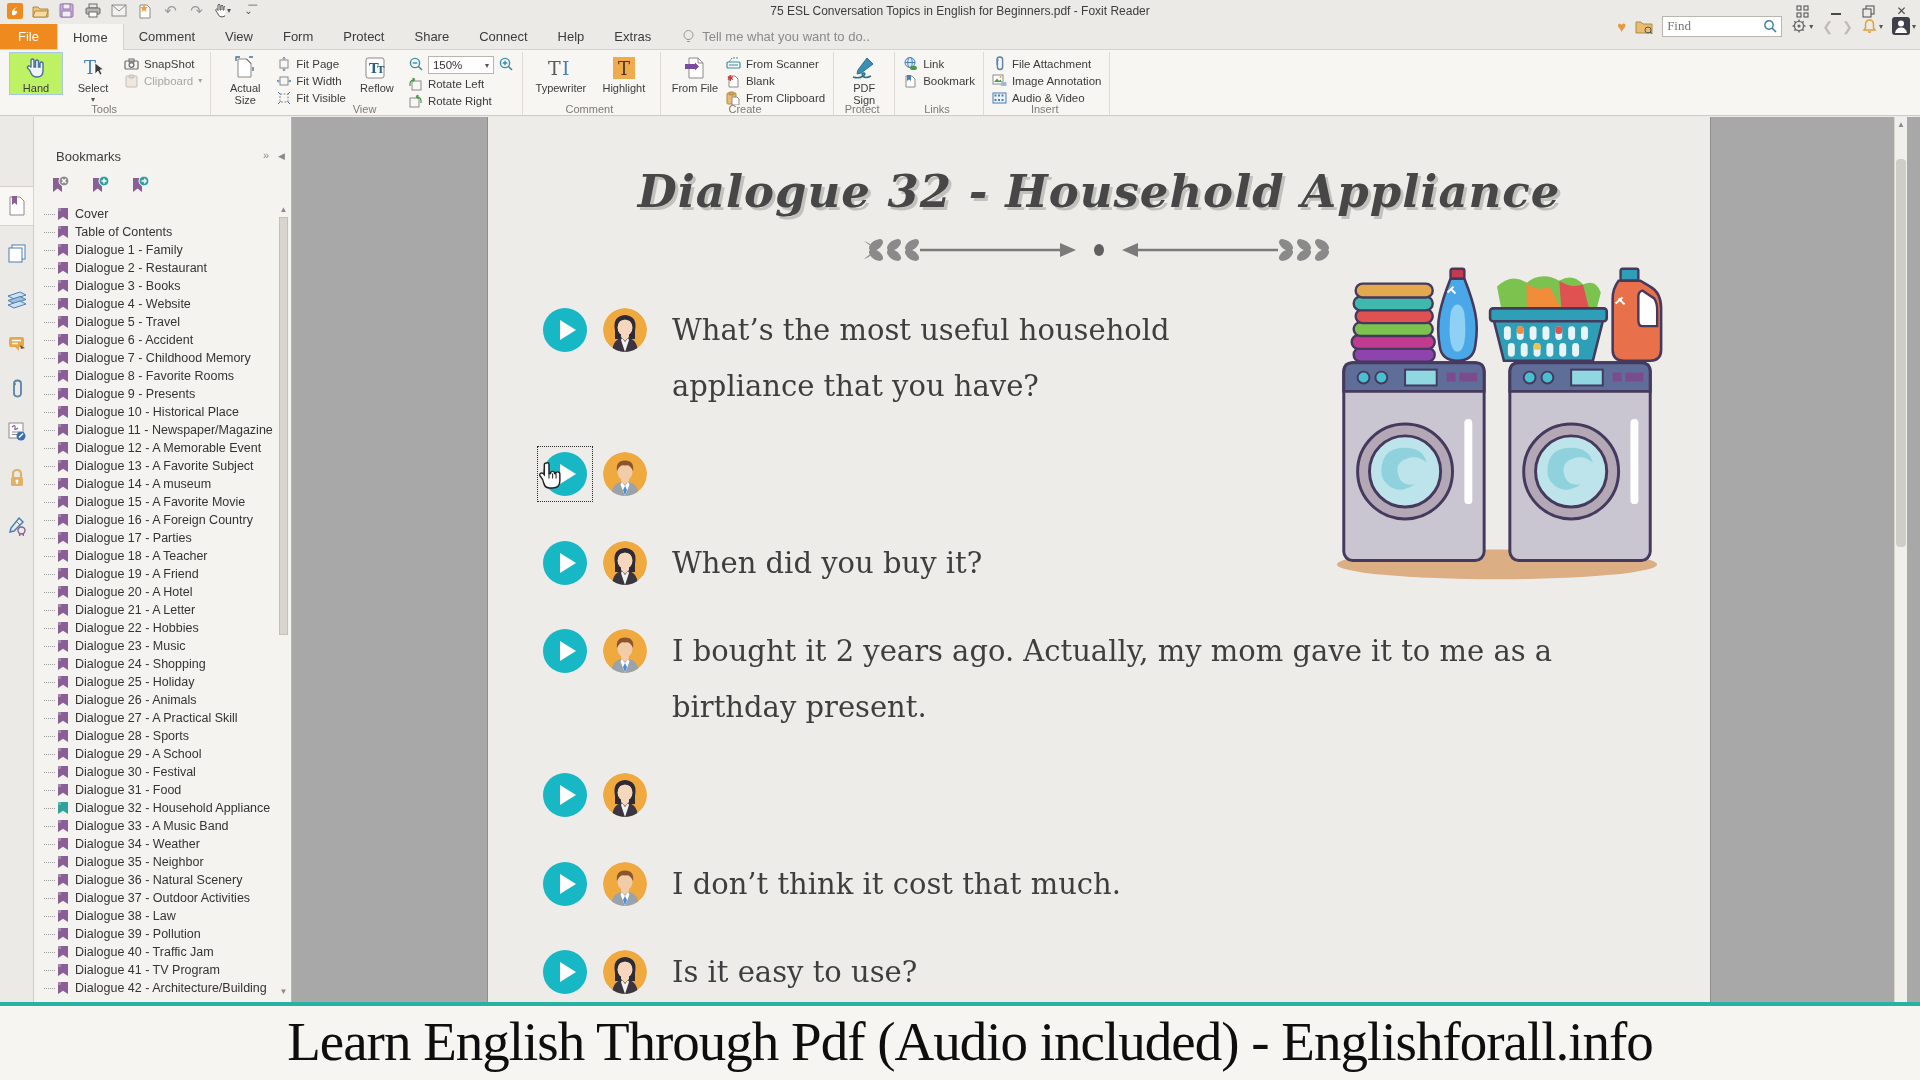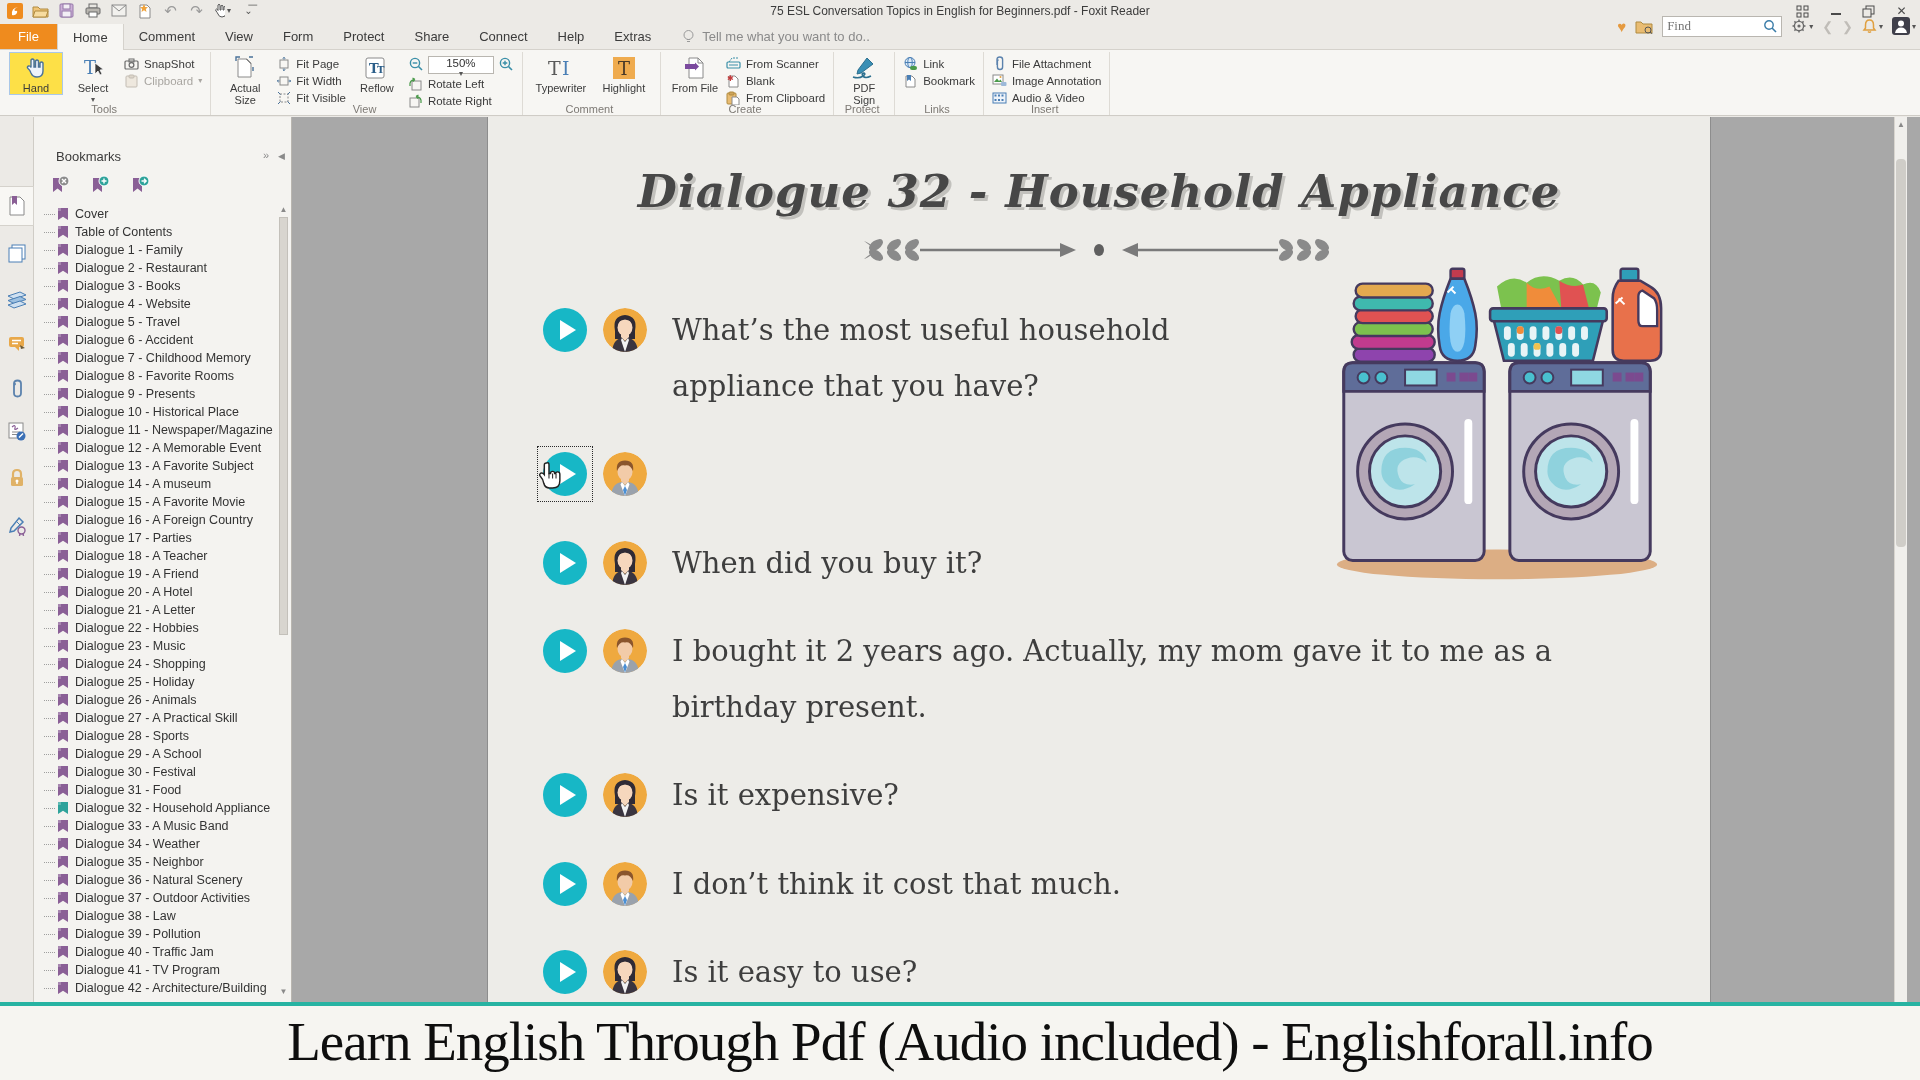--- a/index.html
+++ b/index.html
@@ -28,27 +28,27 @@
   .dd { font-size:8px; color:#555; margin-left:2px; }
   .chev { color:#c0bdb8; font-size:13px; }
 
   
   .ribbon { position:absolute; top:50px; left:0; right:0; height:66px; background:#f7f6f3; border-bottom:1px solid #cfccc6; display:flex; padding:2px 0 0 2px; }
   .rgroup { position:relative; padding:1px 8px 13px 8px; border-right:1px solid #dedbd5; }
   .rgroup-label { position:absolute; bottom:0; left:0; right:4px; text-align:center; font-size:11px; color:#7d7974; }
   .rbody { display:flex; align-items:flex-start; gap:5px; height:52px; }
   .bigbtn { display:flex; flex-direction:column; align-items:center; width:52px; padding-top:2px; font-size:11px; line-height:12px; color:#3b3b3b; text-align:center; }
   .bigbtn .bicon { height:26px; display:flex; align-items:center; justify-content:center; margin-bottom:1px; }
-  .bigbtn.current-tool { background:#fde047; outline:1px solid #a9c7e8; }
+  .bigbtn.current-tool { background:#bef264; outline:1px solid #a9c7e8; }
   .smallcol { display:flex; flex-direction:column; gap:2px; padding-top:3px; }
   .smallbtn { display:flex; align-items:center; gap:5px; height:15px; font-size:11.5px; color:#3b3b3b; white-space:nowrap; }
   .smallbtn .sicon { width:15px; height:14px; display:flex; align-items:center; justify-content:center; }
   .smallbtn.disabled { color:#a9a6a1; }
   .zoomrow { display:flex; align-items:center; gap:4px; height:18px; }
-  .zoombox { width:66px; height:18px; background:#fff; border:1px solid #b9b6b0; display:flex; align-items:center; justify-content:space-between; padding:0 4px; font-size:11.5px; color:#333;flex-direction:column; }
+  .zoombox { width:66px; height:18px; background:#fff; border:1px solid #b9b6b0; display:flex; align-items:center; justify-content:space-between; padding:0 4px; font-size:11.5px; color:#333; }
 
   
   .main { position:absolute; top:117px; left:0; right:0; bottom:78px; background:#a8a8a8; }
   .navstrip { position:absolute; left:0; top:0; bottom:0; width:34px; background:#eceae6; border-right:1px solid #cfccc6; z-index:2; }
   .nav-icon { position:absolute; left:0; width:33px; height:38px; display:flex; align-items:center; justify-content:center; }
   .nav-icon.active { background:#f8f7f4; outline:1px solid #d5d2cc; }
 
   .bookmarks-panel { position:absolute; left:34px; top:0; bottom:0; width:258px; background:#f4f3f0; border-right:1px solid #b9b6b0; z-index:2; }
   .bm-header { position:absolute; top:32px; left:22px; font-size:13px; color:#3b3b3b; }
   .bm-collapse { position:absolute; top:32px; right:24px; font-size:11px; color:#8a8a8a; letter-spacing:-2px; }
@@ -1158,21 +1158,20 @@
                 </svg></span>
               <span class="avatar"><svg viewBox="0 0 44 44" width="44" height="44">
                   <circle cx="22" cy="22" r="22" fill="#efa93f"></circle>
                   <path d="M12 23 Q9 8 22 7 Q35 8 32 23 L32 31 L12 31 Z" fill="#2f2b36"></path>
                   <ellipse cx="22" cy="19.5" rx="7.5" ry="8.5" fill="#f6d7bd"></ellipse>
                   <path d="M14 15 Q22 8 30 15 L30 12 Q27 8 22 8 Q17 8 14 12 Z" fill="#2f2b36"></path>
                   <path d="M18 26 L18 29 L22 33 L26 29 L26 26 Z" fill="#f6d7bd"></path>
                   <path d="M9 44 Q10 31 19 30 L22 33 L25 30 Q34 31 35 44 Z" fill="#3a3540"></path>
                   <path d="M19 30 L22 34 L25 30 L26 32 L22 44 L18 32 Z" fill="#f2f2f2"></path>
                 </svg></span>
-              <span class="d-text" style="max-width: 940px;">Is it expensive?</span>
             </div>
             <div class="d-row" style="top: 741px; left: 55px;">
               <span class="playbtn"><svg viewBox="0 0 44 44" width="44" height="44">
                   <circle cx="22" cy="22" r="22" fill="#17b7c6"></circle>
                   <path d="M17 12 L33 22 L17 32 Z" fill="#fff"></path>
                 </svg></span>
               <span class="avatar"><svg viewBox="0 0 44 44" width="44" height="44">
                   <circle cx="22" cy="22" r="22" fill="#efa93f"></circle>
                   <ellipse cx="22" cy="20" rx="7.5" ry="8.5" fill="#f2cba8"></ellipse>
                   <path d="M14 19 Q12.5 8.5 22 8.5 Q31.5 8.5 30 19 Q27 12 22 13.5 Q17 12 14 19 Z" fill="#8a552c"></path>

